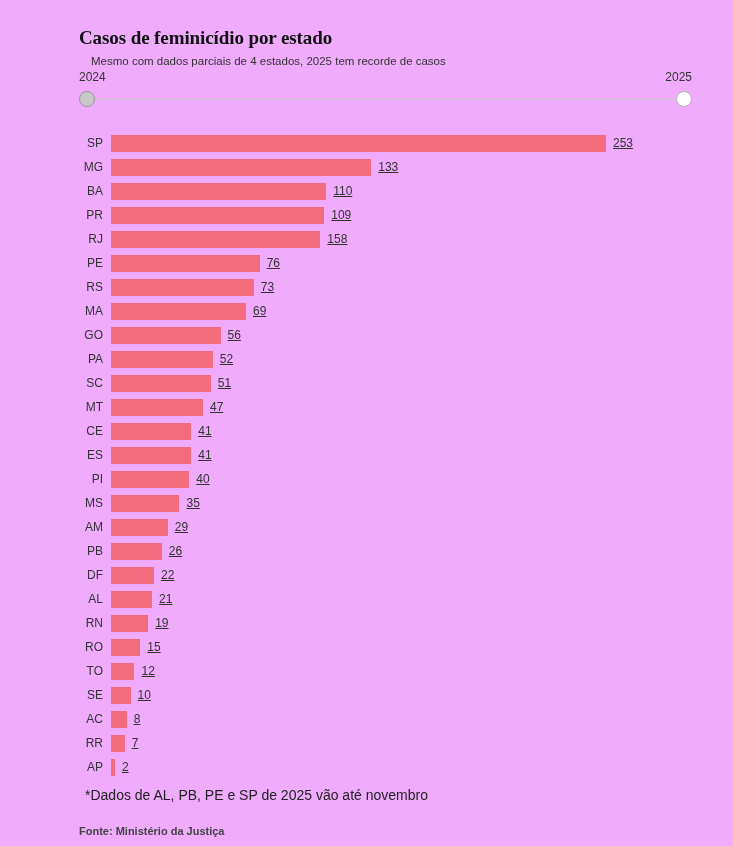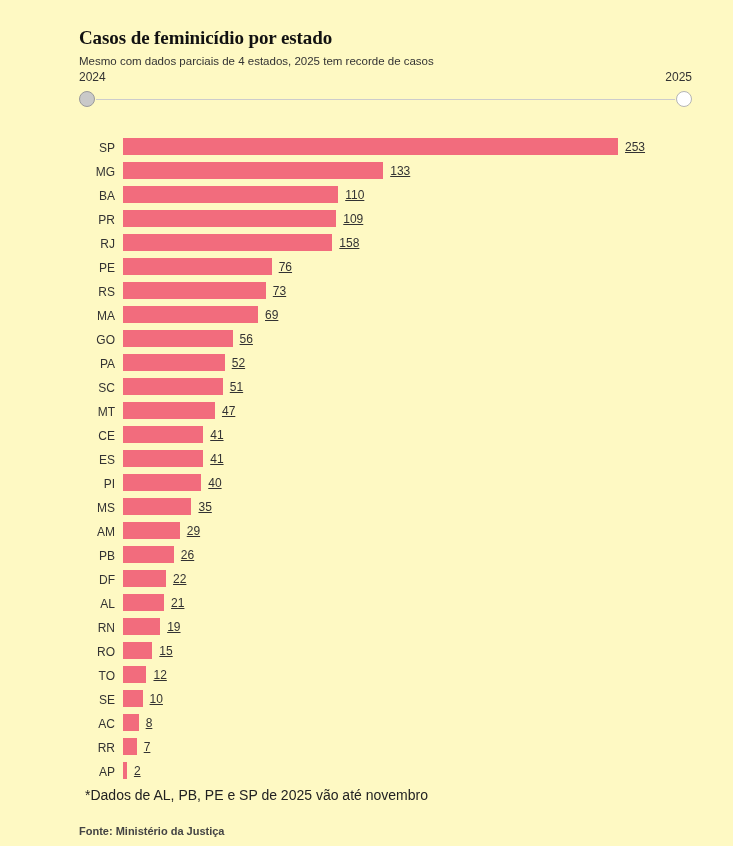--- a/index.html
+++ b/index.html
@@ -15,21 +15,21 @@
     font-family: "Liberation Sans", sans-serif;
     color: #222222;
     overflow: hidden;
   }
 
   .page {
     position: absolute;
     left: 0; top: 0;
     width: 733px;
     height: 846px;
-    background: #fef9c3;
+    background: #f0abfc;
   }
 
   
   .header {
     position: absolute;
     left: 79px;
     top: 27px;
     width: 620px;
   }
   .chart-title {
@@ -39,21 +39,21 @@
     line-height: 22px;
     color: #111111;
     letter-spacing: -0.1px;
     margin: 0;
   }
   .chart-subtitle {
     font-family: "Liberation Sans", sans-serif;
     font-size: 11.5px;
     line-height: 15px;
     color: #333333;
-    margin: 5px 0 0 0;
+    margin: 5px 0 0 12px;
   }
 
   
   .slider-wrap {
     position: absolute;
     left: 79px;
     top: 70px;
     width: 613px;
     height: 42px;
   }
@@ -99,22 +99,21 @@
   .chart {
     position: absolute;
     left: 0px;
     top: 131px;
     width: 733px;
   }
   .bar-row {
     position: relative;
     height: 24px;
     display: flex;
-    align-items: flex-end;
-    padding-left: 12px;
+    align-items: center;
   }
   .bar-cat {
     width: 111px;
     text-align: right;
     padding-right: 8px;
     box-sizing: border-box;
     font-size: 12px;
     color: #333333;
     line-height: 14px;
     flex: 0 0 auto;

